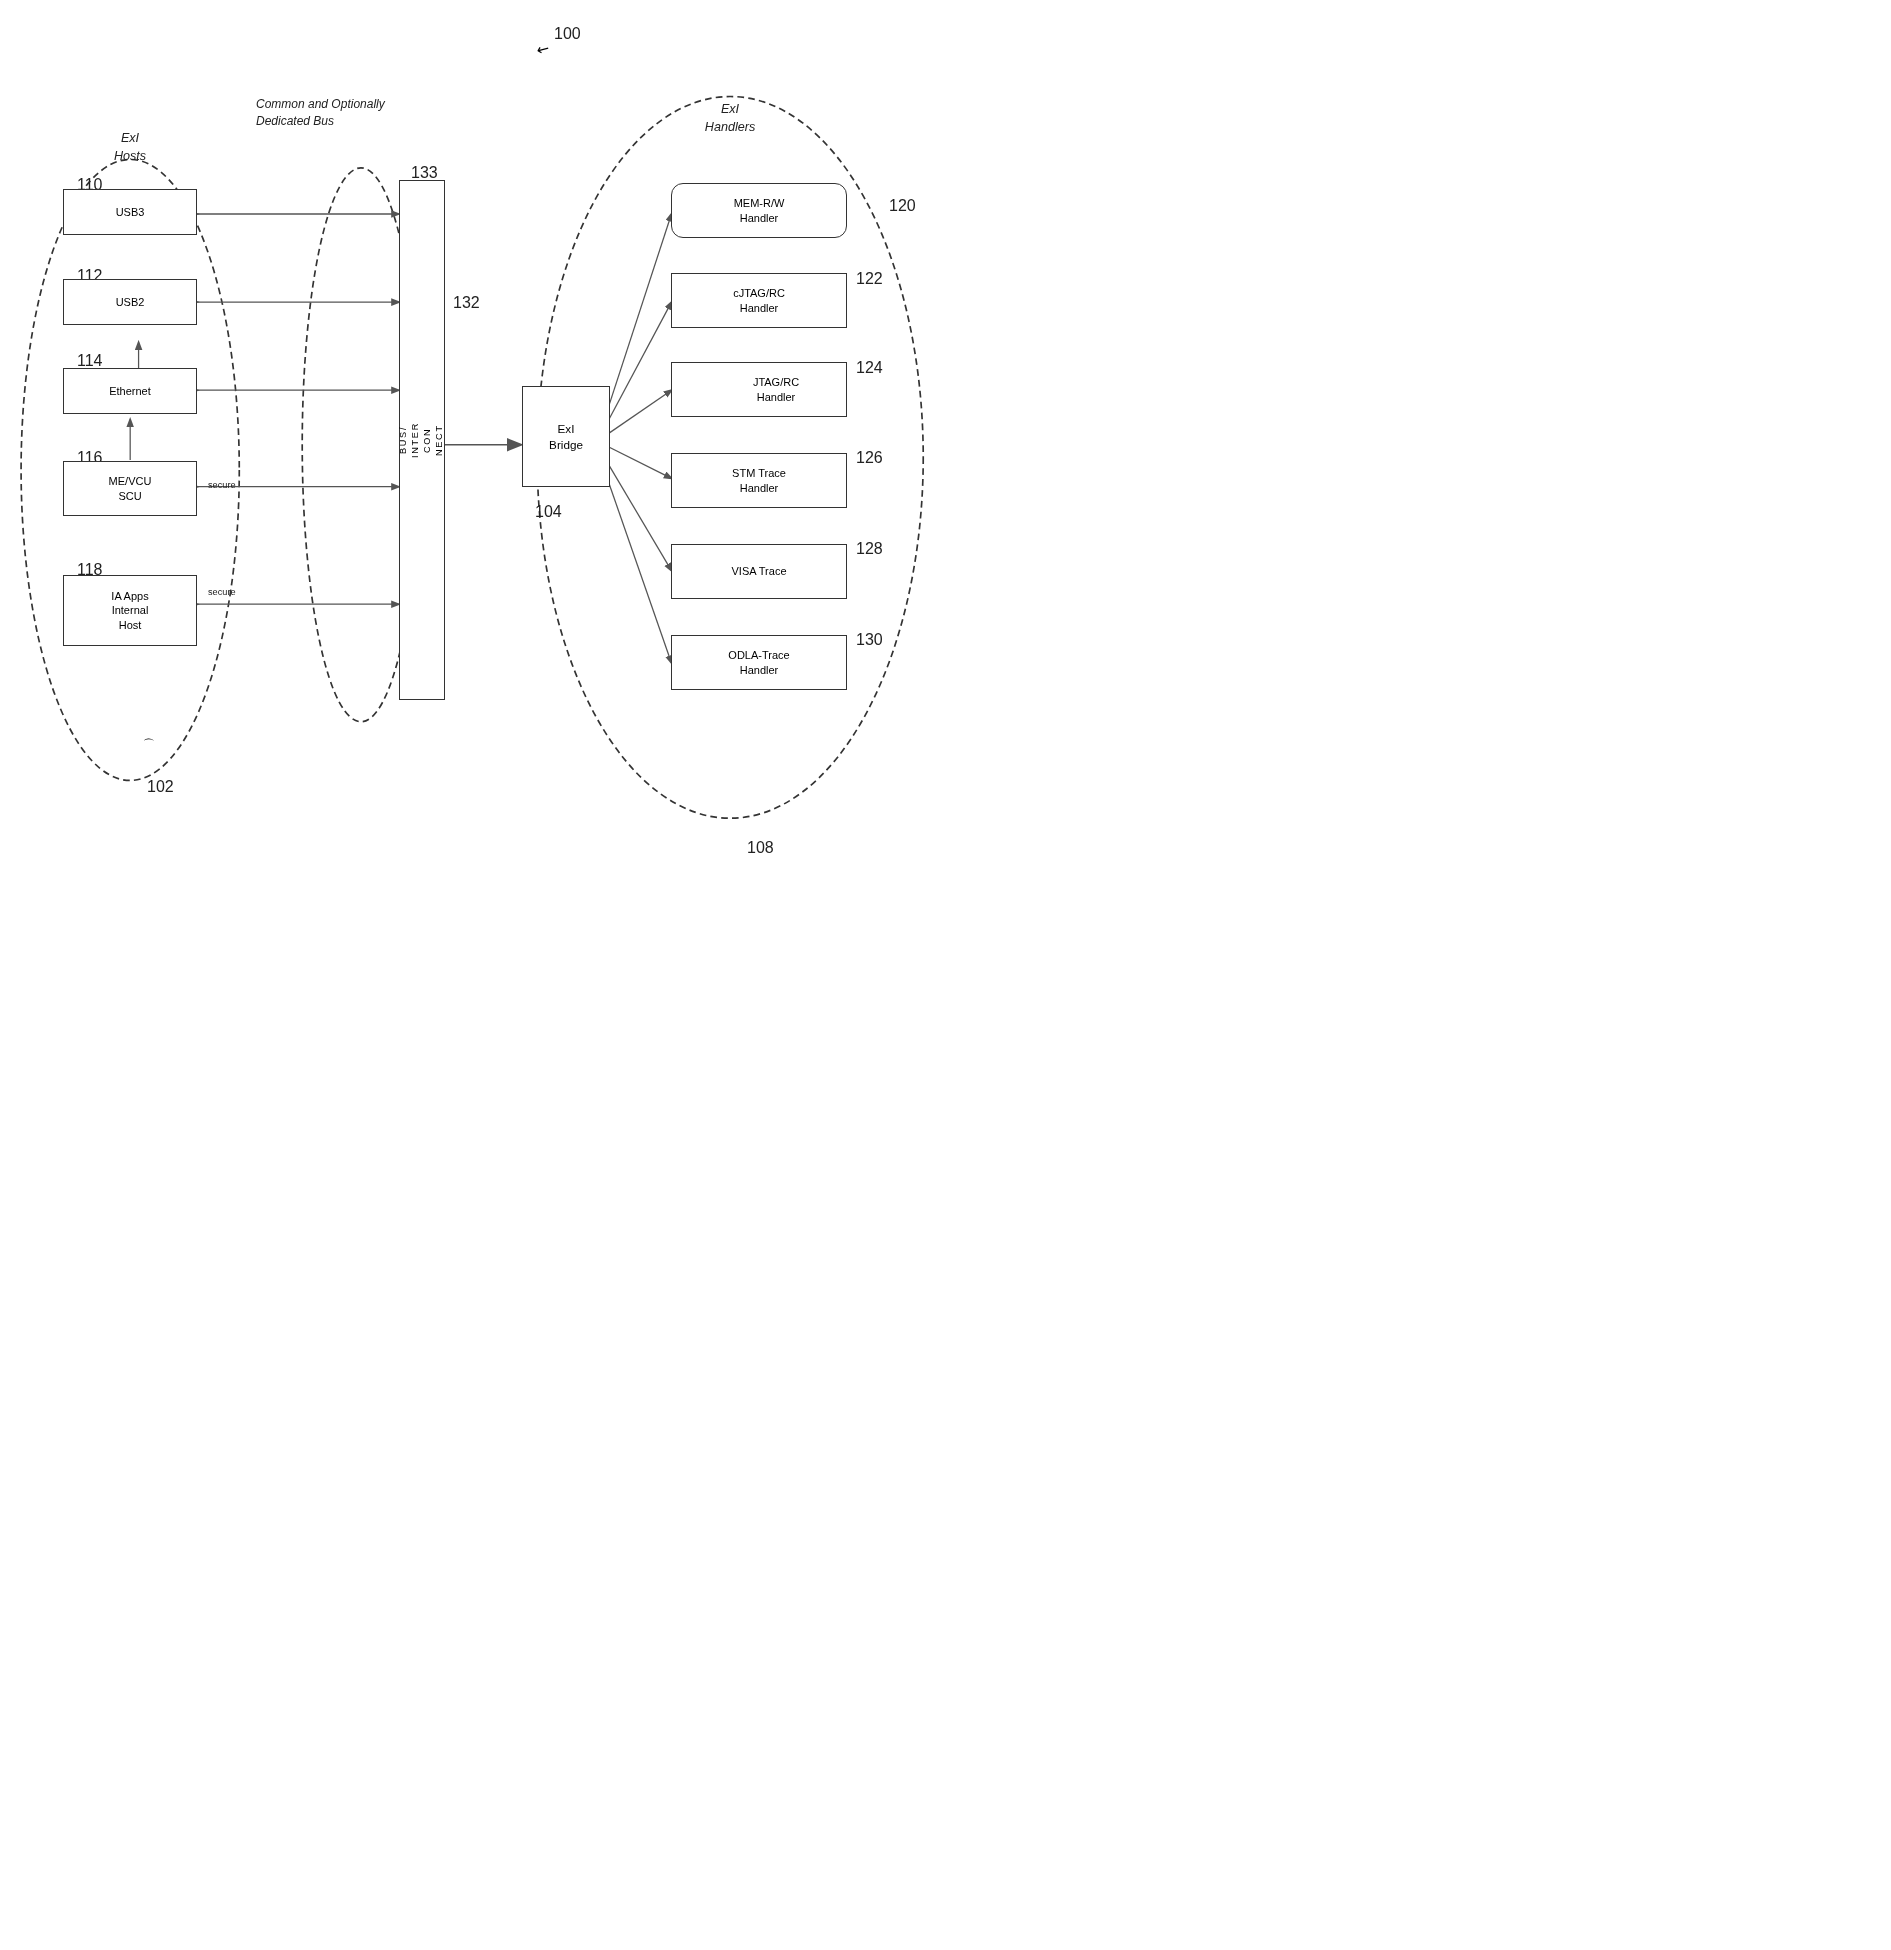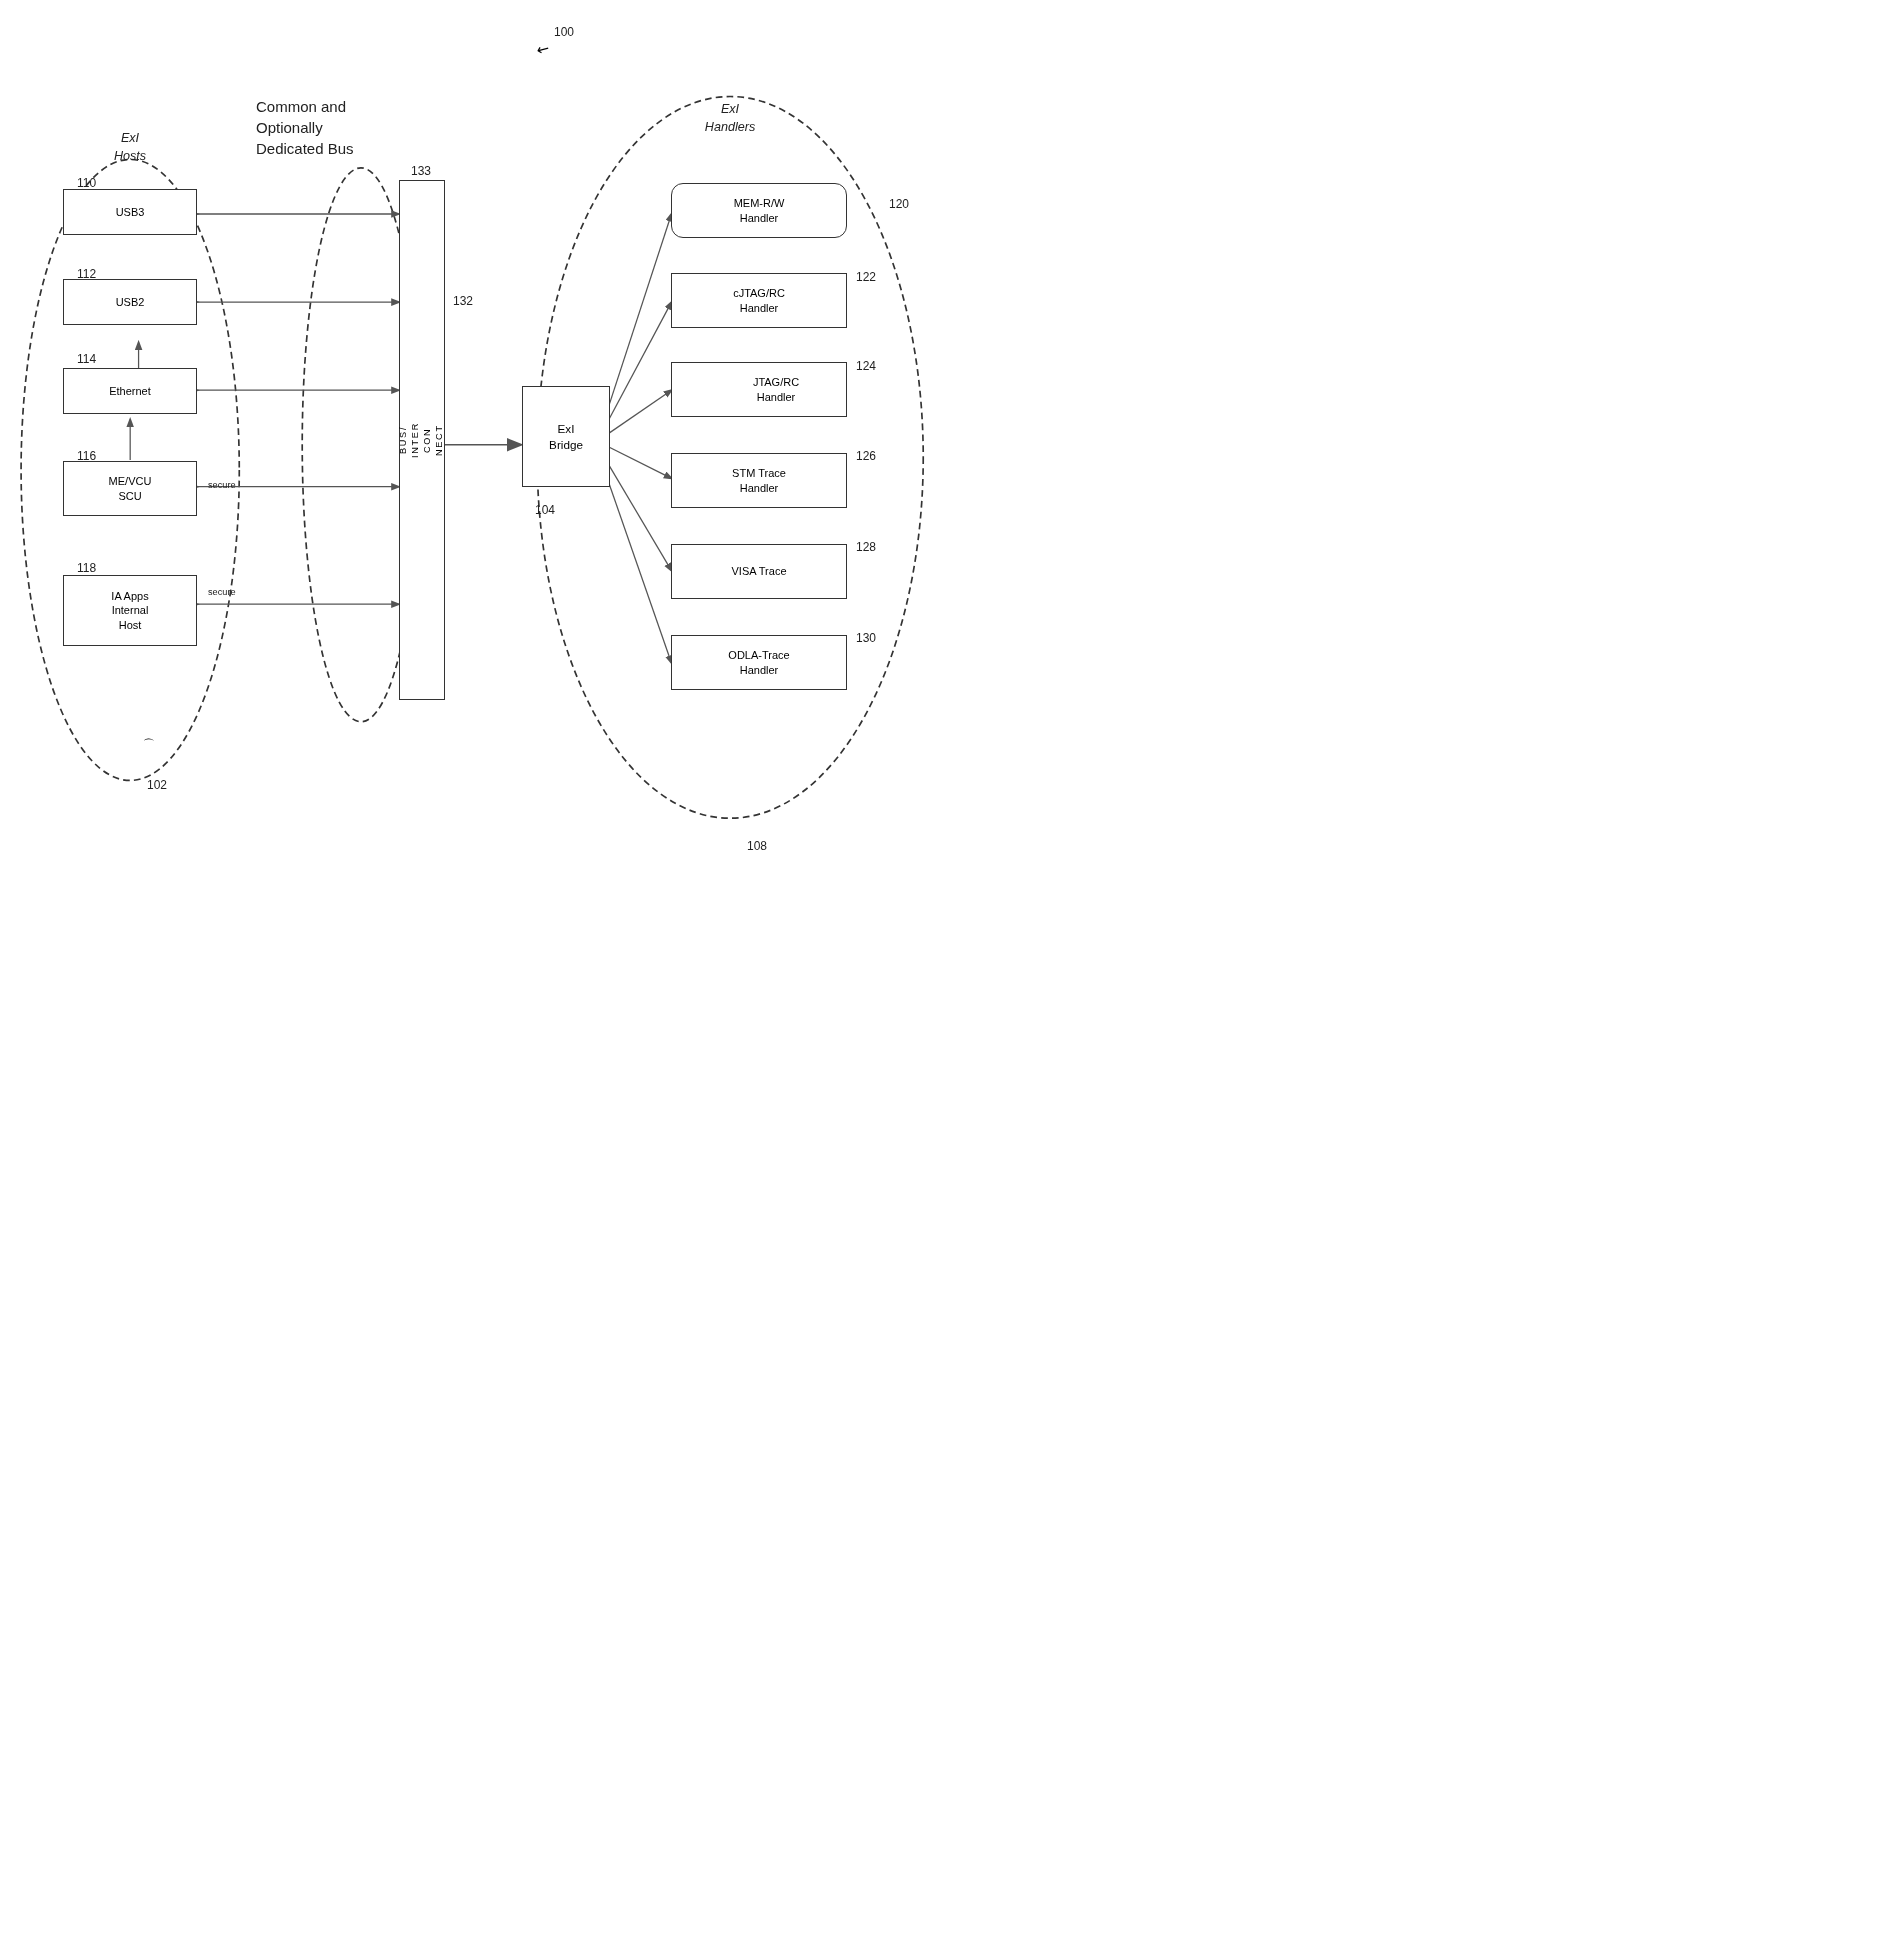--- a/index.html
+++ b/index.html
@@ -12,21 +12,21 @@
       overflow: hidden;
     }
     .diagram-container {
       position: relative;
       width: 946px;
       height: 976px;
     }
     
     .ref-label {
       position: absolute;
-      font-size: 12px;
+      font-size: 16px;
       color: #222;
     }
     
     .box {
       position: absolute;
       border: 1.3px solid #333;
       background: #fff;
       display: flex;
       align-items: center;
       justify-content: center;
@@ -109,21 +109,21 @@
 
   <div class="ref-label" style="top:25px; left:554px;">100</div>
 
   <div style="position:absolute; top:40px; left:537px; font-size:15px; transform:rotate(30deg);">↙</div>
 
   <div class="diagram-label" style="top:130px; left:67px; width:126px; font-size:12.6px; font-style:italic;">ExI<br>Hosts</div>
 
   <div class="ref-label" style="top:751px; left:147px;margin-top:27px;">102</div>
   <div style="position:absolute;top:737px;left:143px;font-size:11.7px;">⌒</div>
 
-  <div class="ref-label" style="top:96px; left:256px; font-size:15px; width:134px; line-height:1.4;">Common and Optionally<br>Dedicated Bus</div>
+  <div class="ref-label" style="top:96px; left:256px; font-size:12px; width:134px; line-height:1.4;font-style:italic;">Common and Optionally<br>Dedicated Bus</div>
 
   <div class="ref-label" style="top:164px; left:411px;">133</div>
 
   <div class="diagram-label" style="top:101px; left:646px; width:168px; font-size:12.6px;">ExI<br>Handlers</div>
 
   <div class="ref-label" style="top:197px; left:889px;">120</div>
 
   <div class="ref-label" style="top:839px; left:747px;">108</div>
 
   <div class="ref-label" style="top:176px; left:77px;">110</div>

